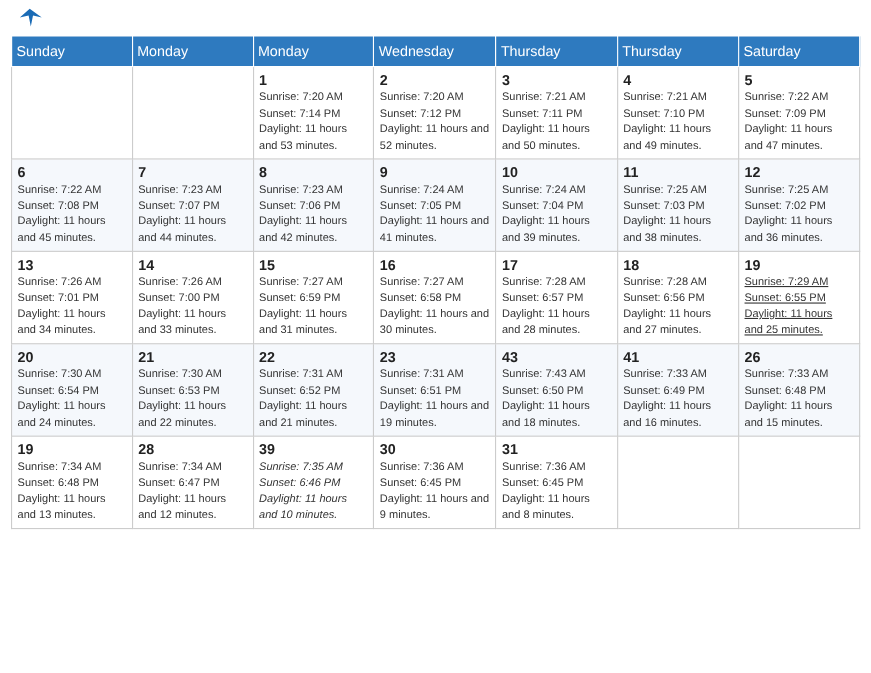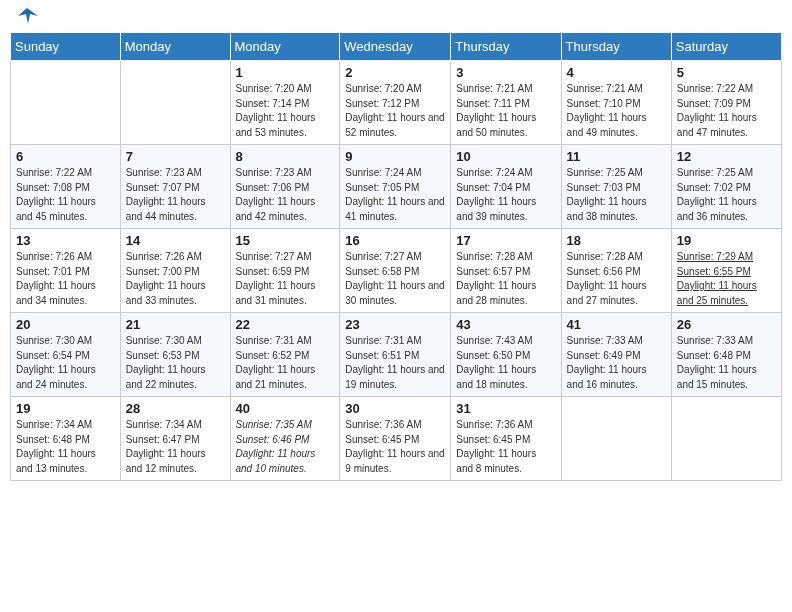--- a/index.html
+++ b/index.html
@@ -285,21 +285,21 @@
 Sunset: 6:48 PM
 Daylight: 11 hours and 13 minutes.</div>
         </td>
         <td>
           <span class="day-num">28</span>
           <div class="day-info" style="white-space: pre-line;">Sunrise: 7:34 AM
 Sunset: 6:47 PM
 Daylight: 11 hours and 12 minutes.</div>
         </td>
         <td>
-          <span class="day-num">40</span>
+          <span class="day-num">39</span>
           <div class="day-info" style="white-space: pre-line; font-style: italic;">Sunrise: 7:35 AM
 Sunset: 6:46 PM
 Daylight: 11 hours and 10 minutes.</div>
         </td>
         <td>
           <span class="day-num">30</span>
           <div class="day-info" style="white-space: pre-line;">Sunrise: 7:36 AM
 Sunset: 6:45 PM
 Daylight: 11 hours and 9 minutes.</div>
         </td>

